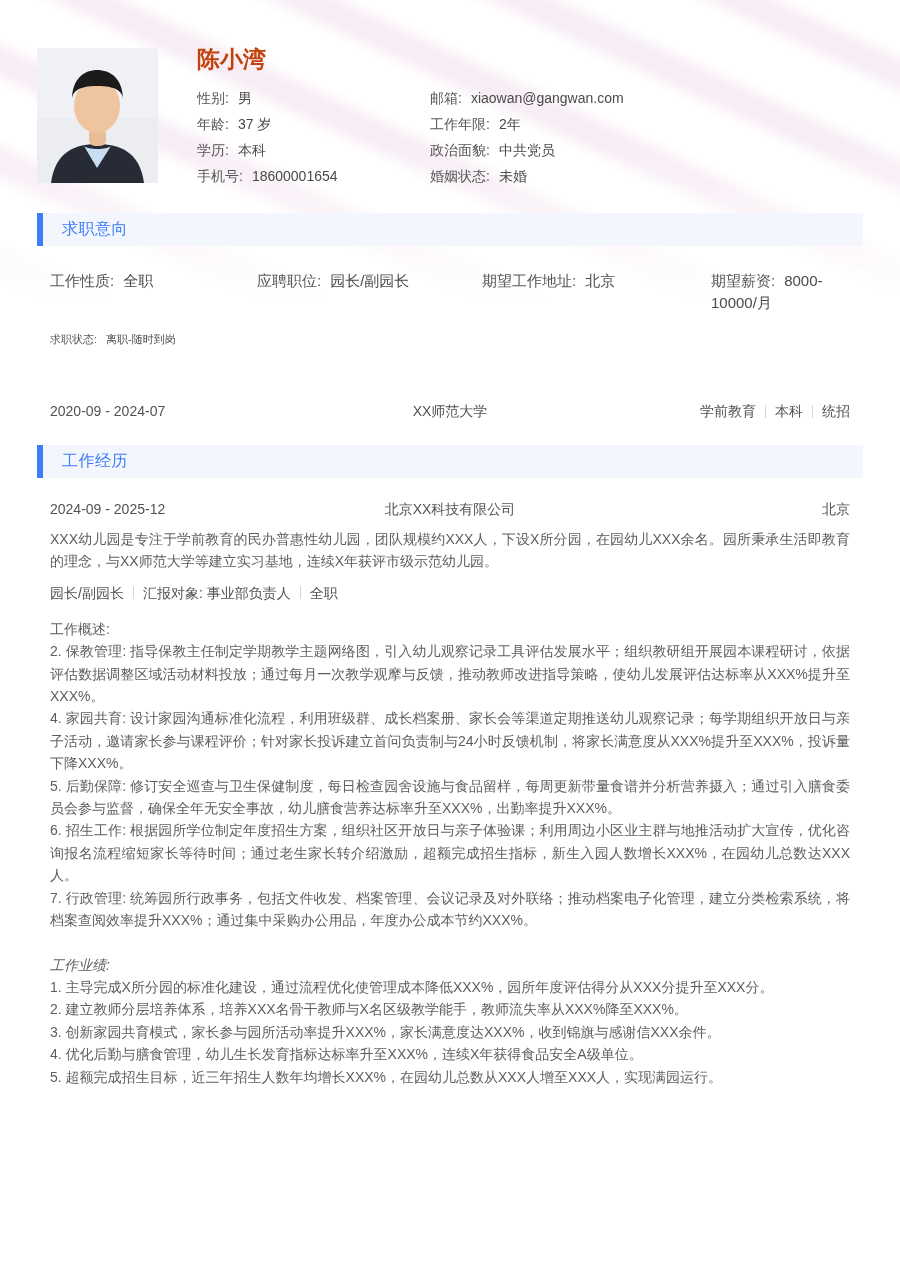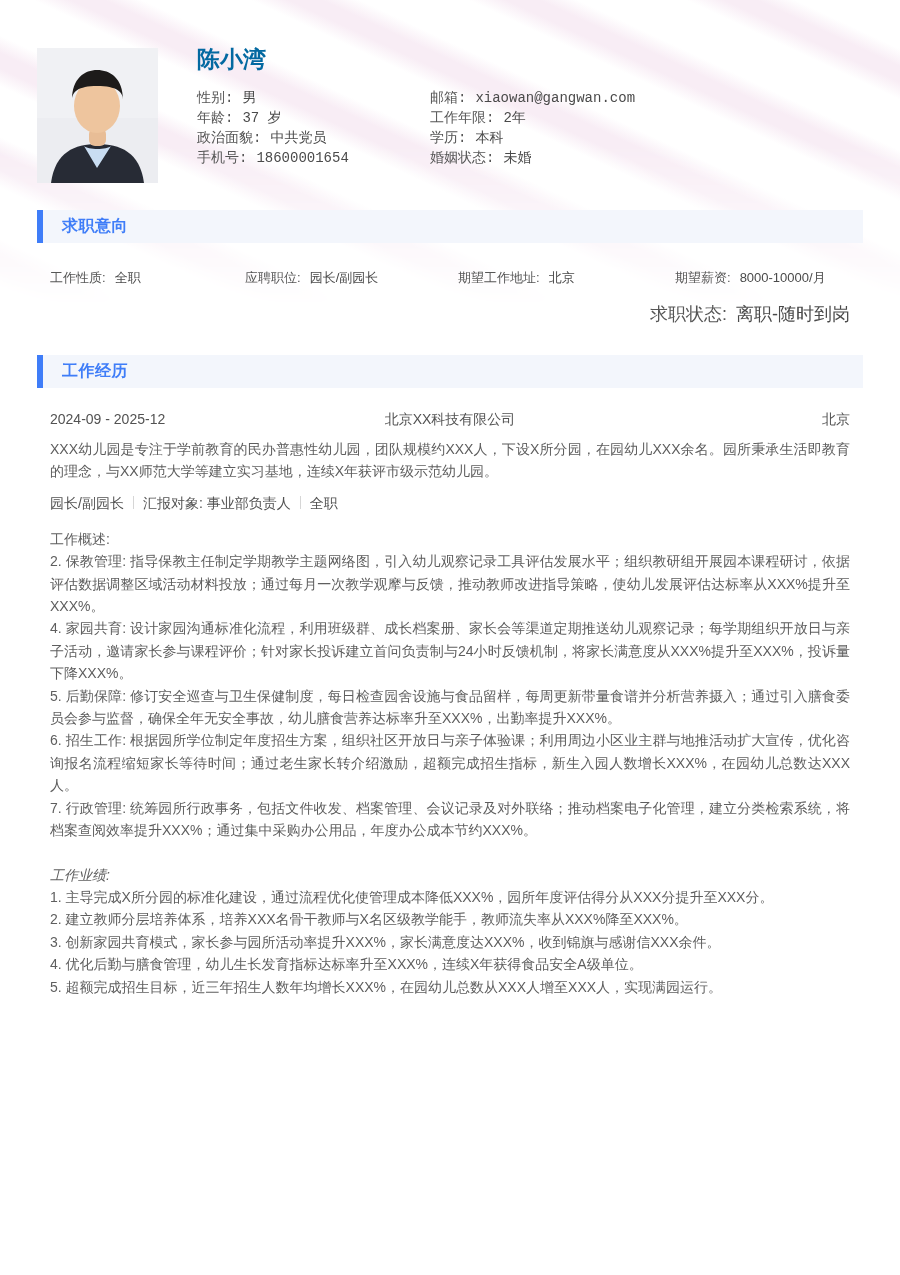--- a/index.html
+++ b/index.html
@@ -15,32 +15,32 @@
       #ffffff 74px,#ffffff 92px);
     -webkit-mask-image:linear-gradient(to bottom,#000 45%,transparent 96%);
     mask-image:linear-gradient(to bottom,#000 45%,transparent 96%);
   }
   .content{position:relative;z-index:1;}
   
   .header{display:flex;margin:0 37px;padding-top:48px;}
   .photo{width:121px;height:135px;flex:0 0 auto;overflow:hidden;background:#eceef2;}
   .photo svg{display:block;}
   .head-right{margin-left:39px;flex:1;}
-  .name{font-size:23px;font-weight:700;color:#0369a1;line-height:30px;margin:-4px 0 14px 0;}
-  .info-grid{display:grid;grid-template-columns:233px 1fr;font-size:14px;line-height:20px;color:#545454;font-family:Liberation Mono, monospace;}
+  .name{font-size:23px;font-weight:700;color:#c2410c;line-height:30px;margin:-4px 0 14px 0;}
+  .info-grid{display:grid;grid-template-columns:233px 1fr;row-gap:6px;font-size:14px;line-height:20px;color:#545454;}
   .info-item .lbl{margin-right:9px;color:#565656;}
   .info-item .val{color:#4a4a4a;}
   
   .sec{margin:0 37px;}
   .band{height:33px;background:#f3f6fc;border-left:6px solid #3f7df8;display:flex;align-items:center;}
-  .band .band-title{color:#3f7df8;font-size:16px;font-weight:700;padding-left:19px;letter-spacing:.5px;}
+  .band .band-title{color:#3f7df8;font-size:16px;font-weight:400;padding-left:19px;letter-spacing:.5px;}
   
-  .jobint-row1{display:grid;grid-template-columns:195px 213px 217px 1fr;padding:24px 13px 0 13px;font-size:13px;line-height:22px;}
+  .jobint-row1{display:grid;grid-template-columns:195px 213px 217px 1fr;padding:24px 13px 0 13px;font-size:15px;line-height:22px;gap:12px;}
   .jobint-row1 .cell:last-child{}
-  .jobint-row2{padding:14px 13px 0 13px;font-size:18px;line-height:22px;text-align:right;}
+  .jobint-row2{padding:14px 13px 0 13px;font-size:11px;line-height:22px;}
   .fld .lbl{margin-right:9px;color:#565656;}
   .fld .val{color:#4a4a4a;}
   
   .meta-row{display:grid;grid-template-columns:1fr auto 1fr;align-items:center;padding:20px 13px 0 13px;font-size:14px;line-height:22px;color:#525252;}
   .meta-row .m-left{justify-self:start;}
   .meta-row .m-center{justify-self:center;}
   .meta-row .m-right{justify-self:end;display:flex;align-items:center;}
   .divider{display:inline-block;width:1px;height:13px;background:#d6d6d6;margin:0 9px;}
   .para{padding:8px 13px 0 13px;font-size:14px;line-height:22.4px;color:#5e5e5e;text-align:justify;}
   .pos-row{display:flex;align-items:center;padding:9px 13px 0 13px;font-size:14px;line-height:22px;color:#525252;}
@@ -68,22 +68,22 @@
           <path d="M35 52 C35 30 48 22 60 22 C73 22 86 30 86 52 C86 44 80 38 60 38 C41 38 35 44 35 52 Z" fill="#1d1b1a"></path>
         </svg>
       </div>
       <div class="head-right">
         <div class="name">陈小湾</div>
         <div class="info-grid">
           <div class="info-item"><span class="lbl">性别:</span><span class="val">男</span></div>
           <div class="info-item"><span class="lbl">邮箱:</span><span class="val">xiaowan@gangwan.com</span></div>
           <div class="info-item"><span class="lbl">年龄:</span><span class="val">37 岁</span></div>
           <div class="info-item"><span class="lbl">工作年限:</span><span class="val">2年</span></div>
+          <div class="info-item"><span class="lbl">学历:</span><span class="val">本科</span></div>
           <div class="info-item"><span class="lbl">政治面貌:</span><span class="val">中共党员</span></div>
-          <div class="info-item"><span class="lbl">学历:</span><span class="val">本科</span></div>
           <div class="info-item"><span class="lbl">手机号:</span><span class="val">18600001654</span></div>
           <div class="info-item"><span class="lbl">婚姻状态:</span><span class="val">未婚</span></div>
         </div>
       </div>
     </div>
 
     <div class="sec mt27">
       <div class="band">
         <span class="band-title">求职意向</span>
       </div>
@@ -92,20 +92,31 @@
         <div class="cell fld"><span class="lbl">应聘职位:</span><span class="val">园长/副园长</span></div>
         <div class="cell fld"><span class="lbl">期望工作地址:</span><span class="val">北京</span></div>
         <div class="cell fld"><span class="lbl">期望薪资:</span><span class="val">8000-10000/月</span></div>
       </div>
       <div class="jobint-row2 fld">
         <span class="lbl">求职状态:</span><span class="val">离职-随时到岗</span>
       </div>
     </div>
 
     <div class="sec mt30">
+      <div class="meta-row">
+        <span class="m-left">2020-09 - 2024-07</span>
+        <span class="m-center">XX师范大学</span>
+        <span class="m-right">
+          <span>学前教育</span>
+          <span class="divider"></span>
+          <span>本科</span>
+          <span class="divider"></span>
+          <span>统招</span>
+        </span>
+      </div>
     </div>
 
     <div class="sec mt23">
       <div class="band">
         <span class="band-title">工作经历</span>
       </div>
       <div class="meta-row">
         <span class="m-left">2024-09 - 2025-12</span>
         <span class="m-center">北京XX科技有限公司</span>
         <span class="m-right">北京</span>

